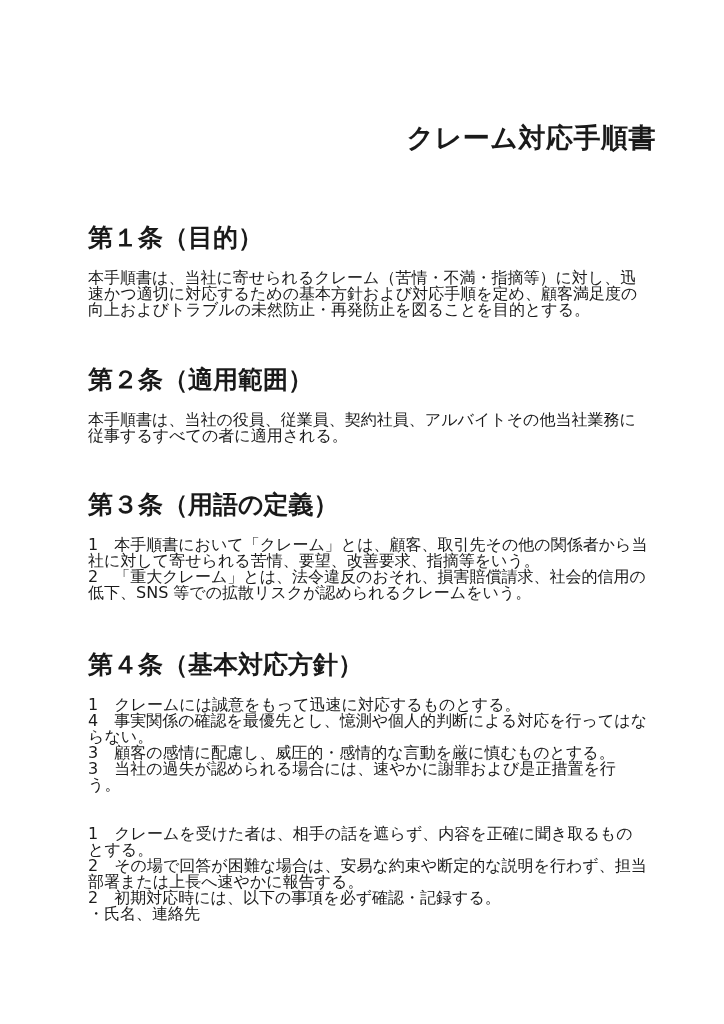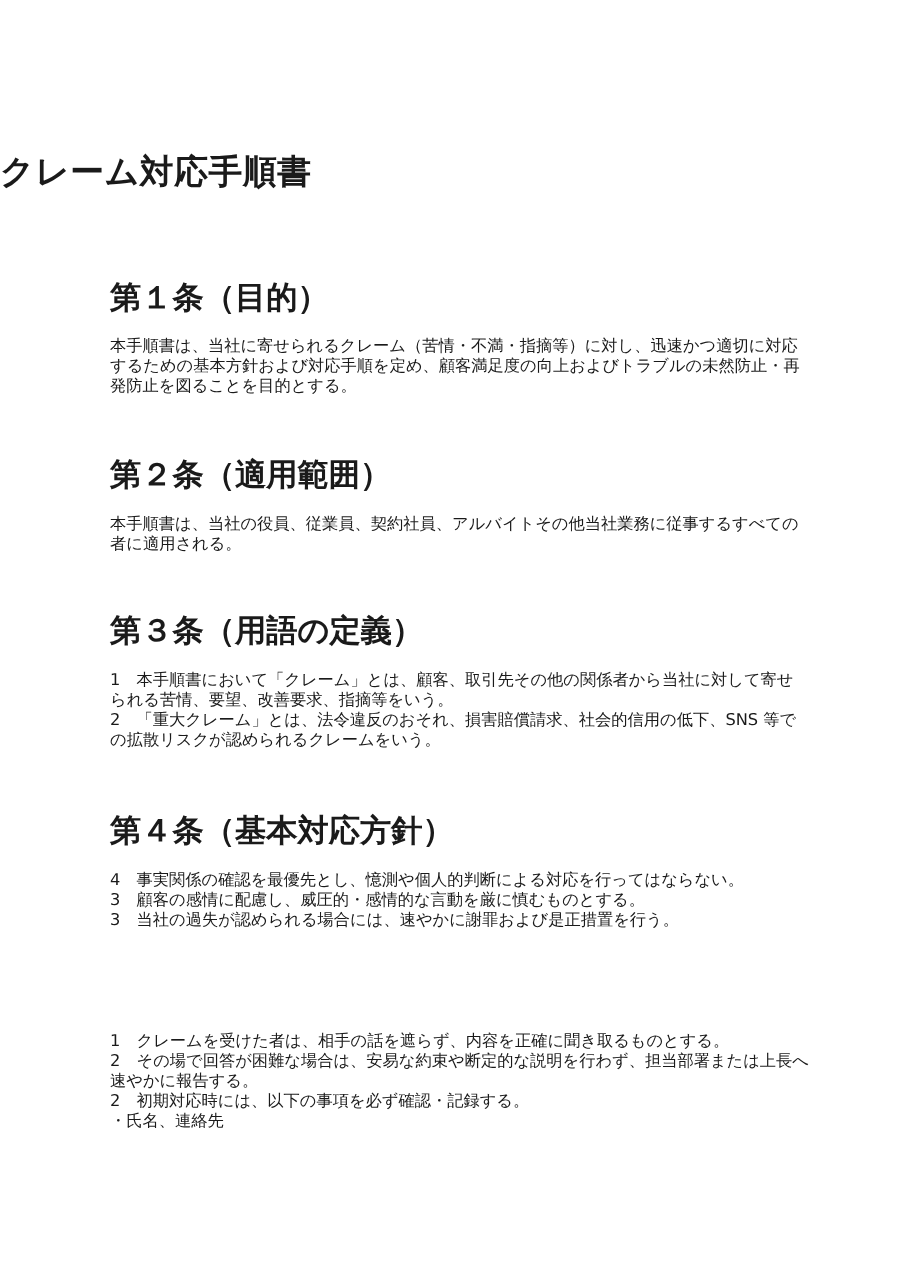--- a/index.html
+++ b/index.html
@@ -4,28 +4,28 @@
   <style>
     html, body { margin: 0; padding: 0; background: #ffffff; }
     body {
       width: 724px; height: 1024px; position: relative; overflow: hidden;
       font-family: "DejaVu Sans", "Liberation Sans", sans-serif;
       color: #1a1a1a;
     }
     .page { position: absolute; left: 0; top: 0; width: 724px; height: 1024px; }
     .title {
       position: absolute; left: 0; width: 656px; top: 118px;
-      text-align: left; font-size: 27px; font-weight: bold; letter-spacing: 0.5px;
+      text-align: right; font-size: 27px; font-weight: bold; letter-spacing: 0.5px;
       line-height: 40px;
     }
     .article { position: absolute; left: 88px; width: 560px; }
     .article h2 {
       margin: 0; font-size: 25px; font-weight: bold; line-height: 28px;
     }
-    .article .body { margin-top: 18px; font-size: 13px; line-height: 16px; }
+    .article .body { margin-top: 18px; font-size: 16px; line-height: 16px; }
     .article .body p { margin: 0; }
     #a1 { top: 224px; }
     #a2 { top: 366px; }
     #a3 { top: 491px; }
     #a4 { top: 651px; }
     #a5 { top: 808px; }
   </style>
 </head>
 <body>
 
@@ -50,20 +50,21 @@
     <h2>第３条（用語の定義）</h2>
     <div class="body">
       <p>1　本手順書において「クレーム」とは、顧客、取引先その他の関係者から当社に対して寄せられる苦情、要望、改善要求、指摘等をいう。</p>
       <p>2　「重大クレーム」とは、法令違反のおそれ、損害賠償請求、社会的信用の低下、SNS 等での拡散リスクが認められるクレームをいう。</p>
     </div>
   </section>
 
   <section class="article" id="a4">
     <h2>第４条（基本対応方針）</h2>
     <div class="body">
+      <p>1　クレームには誠意をもって迅速に対応するものとする。</p>
       <p>4　事実関係の確認を最優先とし、憶測や個人的判断による対応を行ってはならない。</p>
       <p>3　顧客の感情に配慮し、威圧的・感情的な言動を厳に慎むものとする。</p>
       <p>3　当社の過失が認められる場合には、速やかに謝罪および是正措置を行う。</p>
     </div>
   </section>
 
   <section class="article" id="a5">
     <div class="body">
       <p>1　クレームを受けた者は、相手の話を遮らず、内容を正確に聞き取るものとする。</p>
       <p>2　その場で回答が困難な場合は、安易な約束や断定的な説明を行わず、担当部署または上長へ速やかに報告する。</p>

